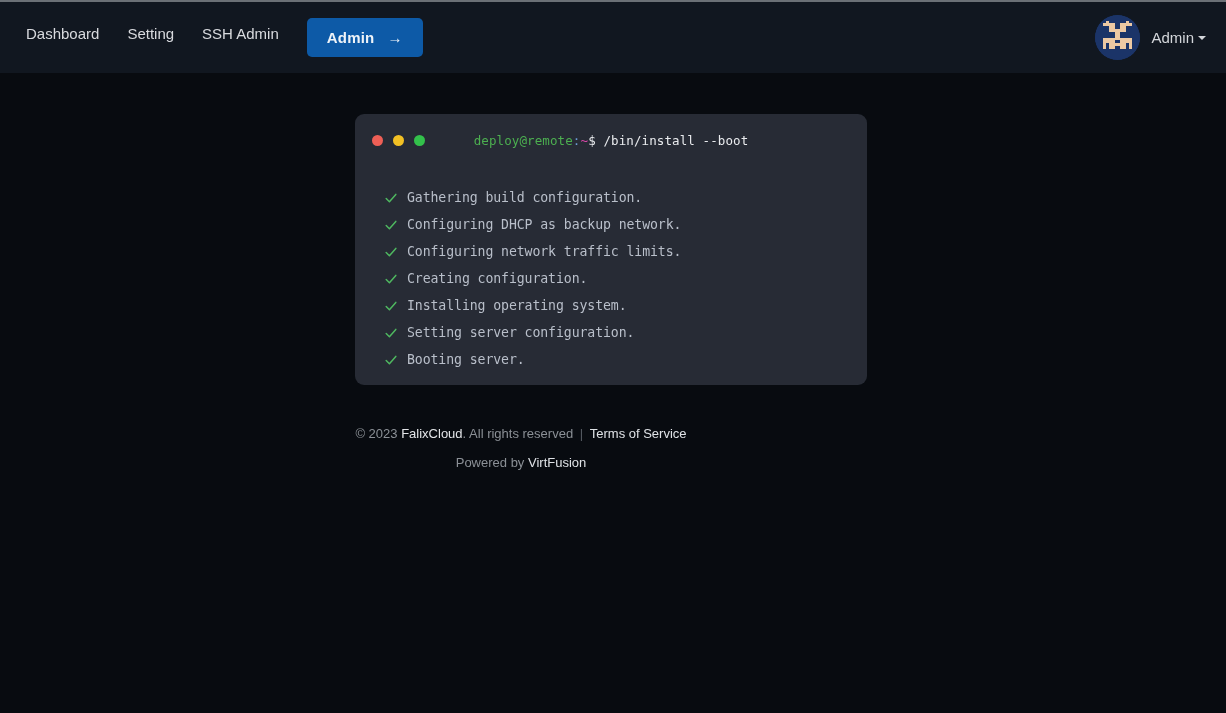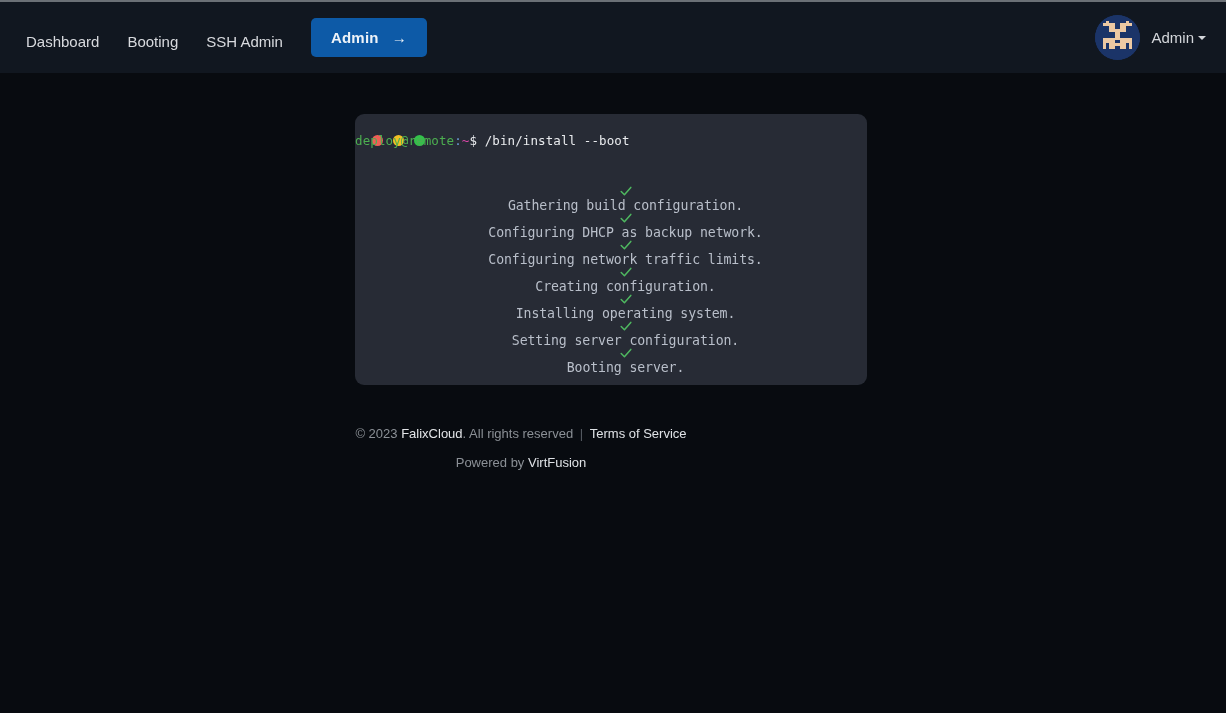--- a/index.html
+++ b/index.html
@@ -33,21 +33,21 @@
     top: 2px; left: 0;
     width: 1226px;
     height: 71px;
     background: #111720;
     display: flex;
     align-items: center;
   }
 
   .nav-left {
     display: flex;
-    align-items: flex-end;
+    align-items: flex-start;
     gap: 0px;
     padding-left: 12px;
   }
 
   .nav-link {
     color: #d8dade;
     font-size: 15px;
     line-height: 1;
     text-decoration: none;
     padding: 8px 14px;
@@ -131,40 +131,41 @@
   .dot.red    { background: #ee5f56; }
   .dot.yellow { background: #f2c024; }
   .dot.green  { background: #33c14b; }
 
   .term-title {
     position: absolute;
     left: 0; right: 0;
     top: 0; bottom: 0;
     display: flex;
     align-items: center;
+    justify-content: center;
     font-family: "DejaVu Sans Mono", "Liberation Mono", monospace;
     font-size: 12.5px;
     letter-spacing: .1px;
     pointer-events: none;
   }
   .t-user  { color: #4caf50; }
   .t-colon { color: #6c9cd4; }
   .t-tilde { color: #d946a8; }
   .t-dollar{ color: #e9ebee; }
   .t-cmd   { color: #e9ebee; }
 
   .term-body {
     padding: 18px 0 0 29px;
   }
 
   .task {
     display: flex;
     align-items: center;
     height: 27px;
-    flex-direction: column;
+    gap: 9px;
   }
   .task .check {
     width: 14px;
     height: 14px;
     flex: none;
     display: block;
   }
   .task .label {
     font-family: "DejaVu Sans Mono", "Liberation Mono", monospace;
     font-size: 13.2px;
@@ -195,21 +196,21 @@
 </style>
 </head>
 <body>
 
 <div class="top-hairline"></div>
 
 <nav class="navbar">
 
   <div class="nav-left">
     <a class="nav-link">Dashboard</a>
-    <a class="nav-link">Booting</a>
+    <a class="nav-link">Setting</a>
     <a class="nav-link">SSH Admin</a>
 
     <button class="admin-btn">
       <span>Admin</span>
       <span class="arrow">→</span>
     </button>
   </div>
 
   <div class="nav-right">
     <span class="avatar">

